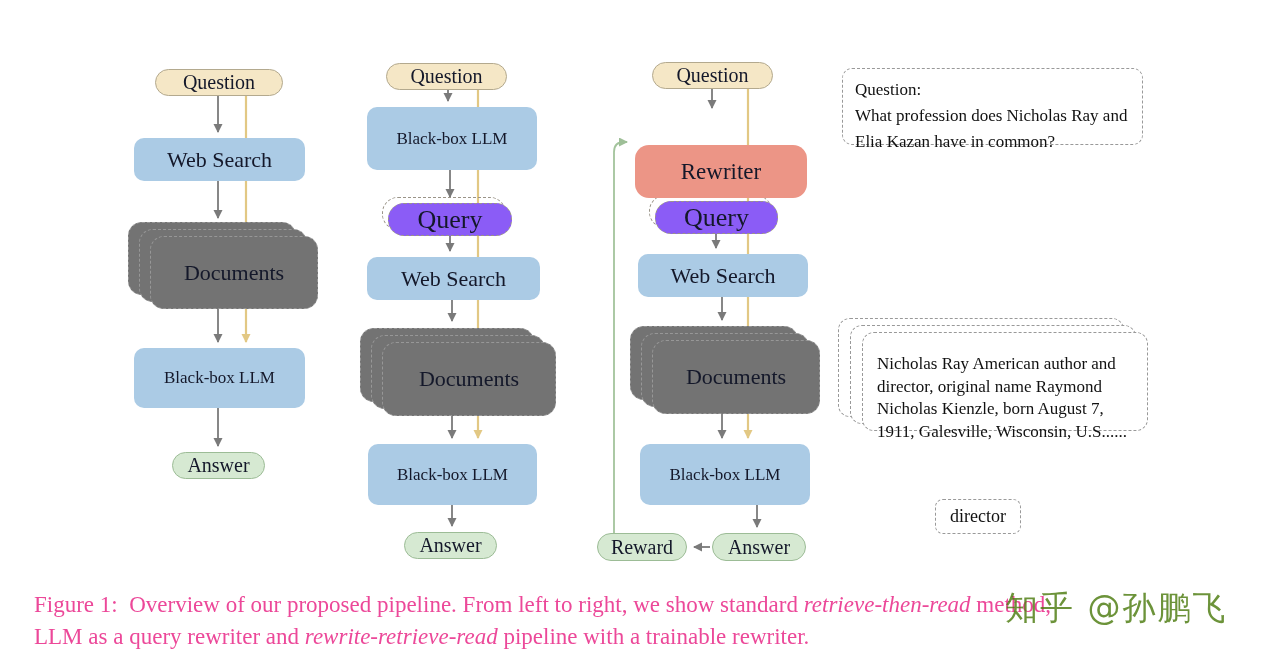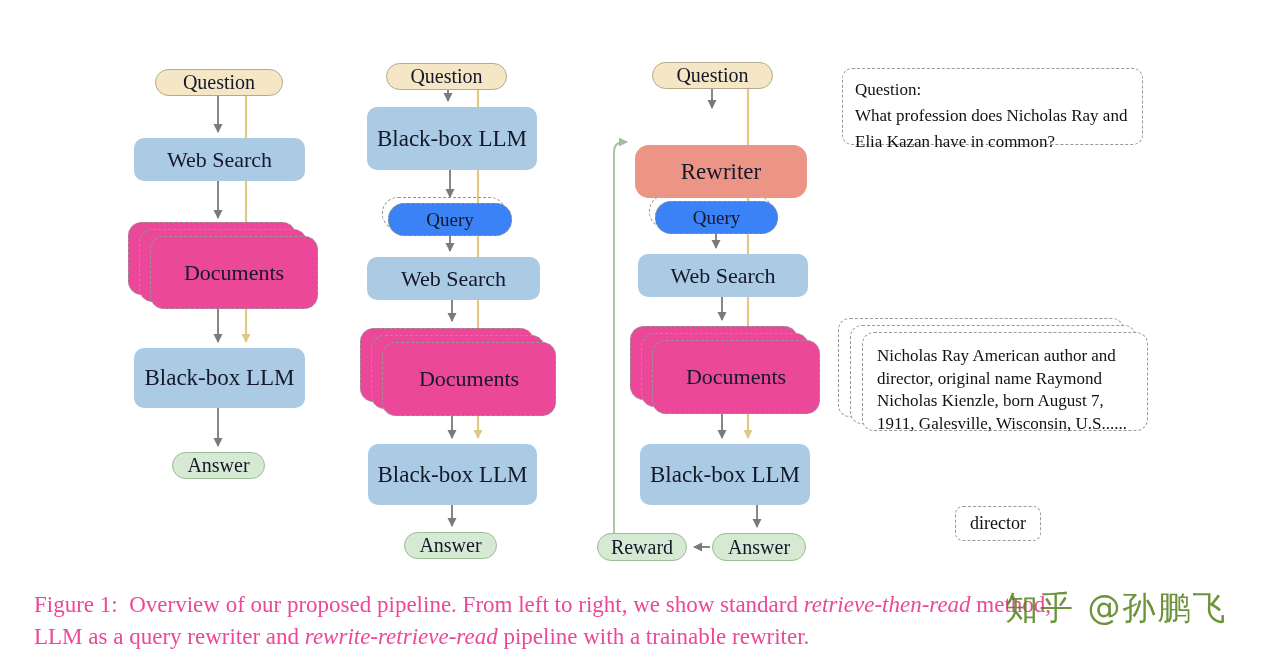--- a/index.html
+++ b/index.html
@@ -3,38 +3,38 @@
 <meta charset="utf-8">
 <style>
   html,body { margin:0; padding:0; background:#ffffff; }
   #stage {
     position:relative; width:1228px; height:662px; background:#ffffff;
     font-family:"Liberation Serif","DejaVu Serif",serif; overflow:hidden;
   }
   .node { position:absolute; display:flex; align-items:center; justify-content:center;
           color:#14182a; z-index:2; box-sizing:border-box; text-align:center; }
   .pill-tan   { background:#f5e7c6; border:1px solid #b3a98e; border-radius:14px; font-size:20px; }
-  .box-blue   { background:#abcbe5; border-radius:10px; font-size:23px; }
+  .box-blue   { background:#abcbe5; border-radius:10px; font-size:17px; }
   .box-salmon { background:#ec9586; border-radius:14px; font-size:23px;margin-top:31px; }
   .pill-green { background:#d6e9d2; border:1px solid #9cbc96; border-radius:14px; font-size:20px; }
-  .query-pill { background:#3b82f6; border:1.6px dashed #9a9488; border-radius:16px; font-size:19px; z-index:2; }
+  .query-pill { background:#8b5cf6; border:1.6px dashed #9a9488; border-radius:16px; font-size:26px; z-index:2; }
   .query-back { position:absolute; border:1.6px dashed #9a9488; border-radius:16px;
                 background:transparent; z-index:1; box-sizing:border-box; }
   .stack      { position:absolute; z-index:2; }
-  .stack .layer { position:absolute; background:#ec4899; border:1.6px dashed #979797;
+  .stack .layer { position:absolute; background:#737373; border:1.6px dashed #979797;
                   border-radius:14px; box-sizing:border-box; }
   .stack .front { display:flex; align-items:center; justify-content:center; color:#14182a; }
   .docs-label { font-size:22px; }
   .ann { position:absolute; border:1.6px dashed #999999; border-radius:10px; background:#ffffff;
          color:#111111; font-size:17px; line-height:26px; padding:8px 12px; box-sizing:border-box;
          white-space:pre-line; z-index:2; }
   .ann-stack { position:absolute; z-index:2; }
   .ann-stack .alayer { position:absolute; background:#ffffff; border:1.6px dashed #999999;
                        border-radius:12px; box-sizing:border-box; }
-  .ann-stack .afront { color:#111111; font-size:17px; line-height:22.5px; padding:12px 14px;
+  .ann-stack .afront { color:#111111; font-size:17px; line-height:22.5px; padding:20px 14px;
                        white-space:pre-line; }
   .director-box { position:absolute; border:1.6px dashed #999999; border-radius:8px;
                   display:flex; align-items:center; justify-content:center;
                   font-size:18px; color:#111111; z-index:2; box-sizing:border-box; }
   #connectors { position:absolute; left:0; top:0; z-index:1; }
   #caption { position:absolute; left:34px; top:589px; color:#ec4899; font-size:23px;
              line-height:32px; z-index:3; }
   .cap-line { white-space:pre; }
   .cap-line i { font-style:italic; }
   #watermark { position:absolute; left:1005px; top:586px; font-size:33px; letter-spacing:2px;
@@ -120,21 +120,21 @@
   <div class="node pill-green" style="left:597px; top:533px; width:90px; height:28px;">Reward</div>
   <div class="node pill-green" style="left:712px; top:533px; width:94px; height:28px;">Answer</div>
 
   <div class="ann" style="left:842px; top:68px; width:301px; height:77px;">Question:
 What profession does Nicholas Ray and Elia Kazan have in common?</div>
   <div class="ann-stack" style="left:838px; top:318px; width:310px; height:113px;">
     <div class="alayer" style="left:0px;  top:0px;  width:286px; height:99px;"></div>
     <div class="alayer" style="left:12px; top:7px;  width:286px; height:99px;"></div>
     <div class="alayer afront" style="left:24px; top:14px; width:286px; height:99px;">Nicholas Ray American author and director, original name Raymond Nicholas Kienzle, born August 7, 1911, Galesville, Wisconsin, U.S......</div>
   </div>
-  <div class="director-box" style="left:955px; top:499px; width:86px; height:35px;margin-top:7px;">director</div>
+  <div class="director-box" style="left:935px; top:499px; width:86px; height:35px;">director</div>
 
   <div id="caption">
     <div class="cap-line"><span>Figure 1:  Overview of our proposed pipeline. From left to right, we show standard </span><i>retrieve-then-read</i><span> method,</span></div>
     <div class="cap-line"><span>LLM as a query rewriter and </span><i>rewrite-retrieve-read</i><span> pipeline with a trainable rewriter.</span></div>
   </div>
 
   <div id="watermark">知乎 @孙鹏飞</div>
 
 </div>
 

